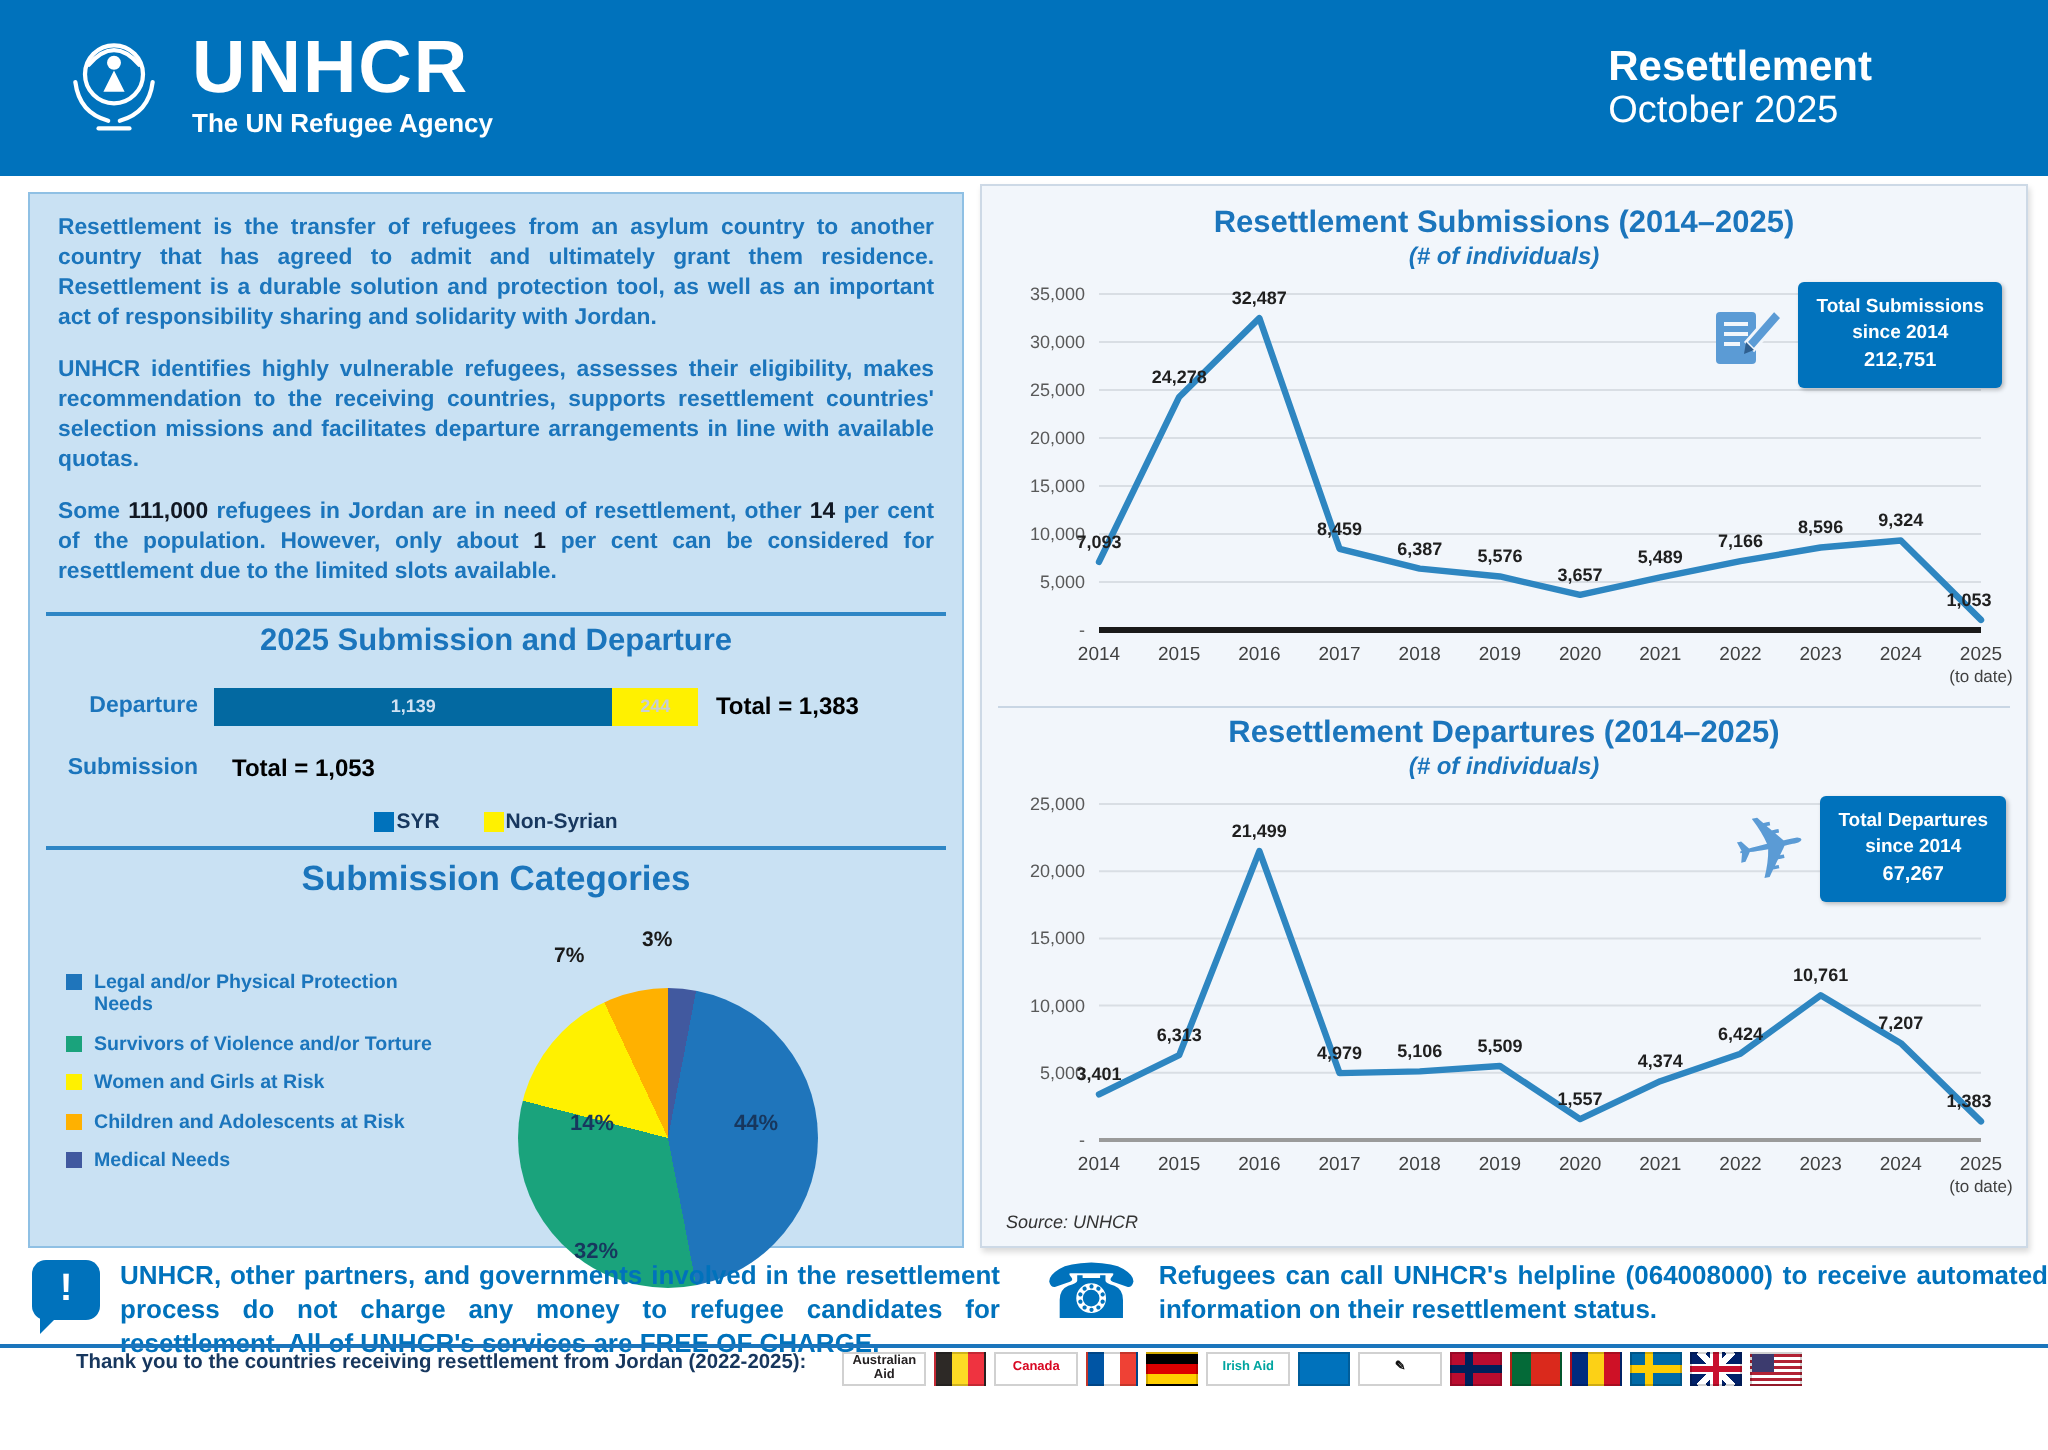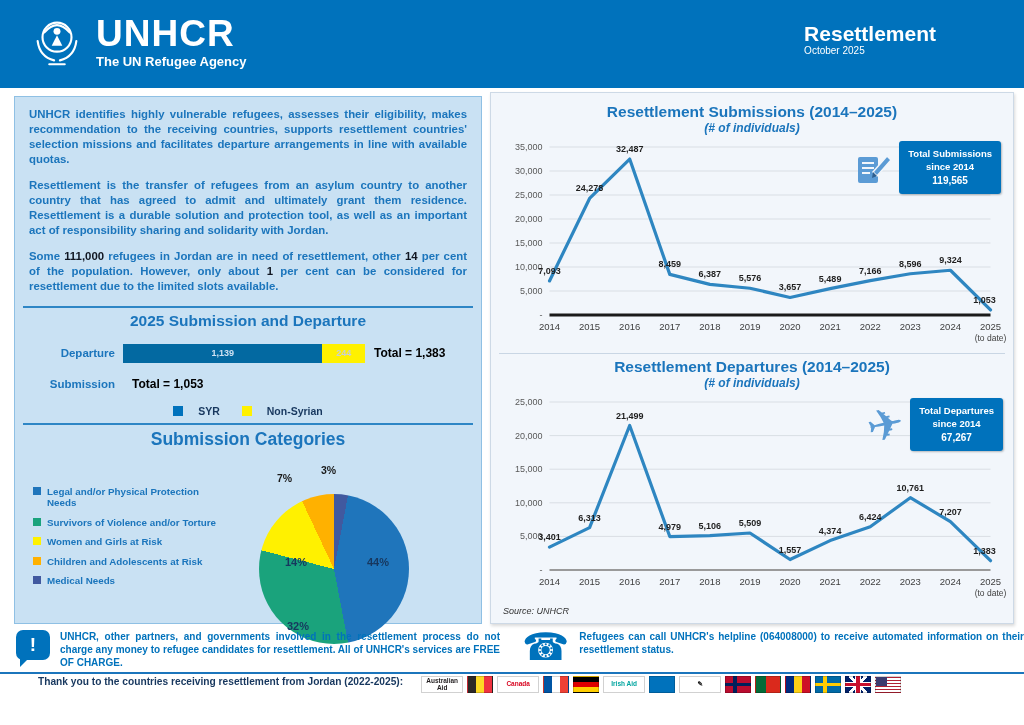--- a/index.html
+++ b/index.html
@@ -7,39 +7,39 @@
   .page { position:relative; width:1024px; height:725px; background:#fff; }
 
   
   .header { position:absolute; left:0; top:0; width:1024px; height:88px; background:#0072BC; }
   .logo-wrap { position:absolute; left:28px; top:12px; display:flex; align-items:center; gap:10px; }
   .logo-emblem svg { display:block; }
   .logo-text .org { color:#fff; font-size:37px; font-weight:bold; letter-spacing:1px; line-height:1; }
   .logo-text .tagline { color:#fff; font-size:13px; font-weight:bold; margin-top:2px; }
   .header-right { position:absolute; right:88px; top:22px; text-align:left; }
   .header-right .title { color:#fff; font-size:21px; font-weight:bold; line-height:1.1; }
-  .header-right .date { color:#fff; font-size:10px; }
+  .header-right .date { color:#fff; font-size:19px; }
 
   
   .left-panel { position:absolute; left:14px; top:96px; width:468px; height:528px; background:#C9E1F3; border:1px solid #8fc0e4; padding:10px 14px 4px 14px; }
   .intro p { color:#1B75BC; font-weight:bold; font-size:11.4px; line-height:1.32; text-align:justify; margin-bottom:11px; }
   .intro b { color:#111722; }
   .lp-hr { border:none; border-top:2px solid #2E86C5; margin:2px -6px 4px -6px; }
   .sec-title { text-align:center; color:#1B75BC; font-weight:bold; font-size:15.5px; margin:4px 0 10px 0; }
   .sec-title.big { font-size:17.5px; margin-top:2px; }
 
   
   .bar-rows { padding-left:4px; }
-  .bar-row { display:flex; align-items:center; margin:14px 16px; }
+  .bar-row { display:flex; align-items:center; margin:14px 0; }
   .bar-cat { width:74px; text-align:right; padding-right:8px; color:#1B75BC; font-weight:bold; font-size:11.5px; }
   .bar-segs { display:flex; height:19px; }
   .bar-seg { display:flex; align-items:center; justify-content:center; font-size:9px; font-weight:bold; overflow:hidden; }
   .bar-total { margin-left:9px; color:#000000; font-weight:bold; font-size:12px; white-space:nowrap; }
   .bar-legend { display:flex; justify-content:center; gap:22px; margin:4px 0 6px 0; }
-  .legend-item { display:flex; align-items:center; gap:15px; color:#17375E; font-weight:bold; font-size:10.5px; }
+  .legend-item { display:flex; align-items:center; gap:1px; color:#17375E; font-weight:bold; font-size:10.5px; }
   .legend-swatch { width:10px; height:10px; display:inline-block; }
 
   
   .pie-section { display:flex; margin-top:4px; }
   .pie-legend { width:190px; padding:26px 0 0 4px; list-style:none; }
   .pie-legend li { display:flex; gap:6px; color:#1B75BC; font-weight:bold; font-size:9.8px; line-height:1.18; margin-bottom:8px; }
   .pie-legend .legend-swatch { flex:0 0 8px; width:8px; height:8px; margin-top:1px; }
   .pie-wrap { position:relative; width:230px; height:196px; }
   .pie { position:absolute; left:40px; top:34px; width:150px; height:150px; border-radius:50%; }
   .pie-label { position:absolute; font-weight:bold; color:#17375E; font-size:11px; }
@@ -62,21 +62,21 @@
   text.tick { font-size:9px; fill:#595959; }
   text.xlab { font-size:9.5px; fill:#404040; }
   text.note { font-size:8.5px; fill:#404040; }
   text.pt-label { font-size:9px; font-weight:bold; fill:#1f1f1f; }
 
   
   .notices { position:absolute; left:0; top:630px; width:1024px; display:flex; }
   .notice { display:flex; gap:10px; align-items:flex-start; }
   .notice-left { width:500px; padding-left:16px; }
   .notice-right { width:524px; padding-left:22px; }
-  .notice-text { color:#0072BC; font-weight:bold; font-size:10px; line-height:1.3; text-align:justify; }
+  .notice-text { color:#0072BC; font-weight:bold; font-size:13px; line-height:1.3; text-align:justify; }
   .bubble-icon { position:relative; flex:0 0 34px; width:34px; height:30px; background:#0072BC; border-radius:7px; color:#fff; font-weight:bold; font-size:19px; text-align:center; line-height:30px; }
   .bubble-icon::after { content:""; position:absolute; left:4px; bottom:-7px; border:5px solid transparent; border-top-color:#0072BC; border-left-color:#0072BC; }
   .phone-icon { font-size:38px; color:#0072BC; line-height:.9; flex:0 0 46px; }
   .notices-rule { position:absolute; left:0; top:672px; width:1024px; border:none; border-top:2px solid #1B75BC; }
 
   
   .thanks-row { position:absolute; left:0; top:676px; width:1024px; height:26px; display:flex; align-items:flex-start; }
   .thanks-label { margin-left:38px; color:#17375E; font-weight:bold; font-size:10.2px; white-space:nowrap; }
   .flags { display:flex; align-items:center; gap:4px; margin-left:18px; }
   .flag { width:26px; height:17px; border:1px solid rgba(0,0,0,.18); flex:0 0 auto; position:relative; overflow:hidden; }
@@ -113,22 +113,22 @@
       </div>
     </div>
     <div class="header-right">
       <div class="title">Resettlement</div>
       <div class="date">October 2025</div>
     </div>
   </div>
 
   <div class="left-panel">
     <div class="intro">
+      <p>Resettlement is the transfer of refugees from an asylum country to another country that has agreed to admit and ultimately grant them residence. Resettlement is a durable solution and protection tool, as well as an important act of responsibility sharing and solidarity with Jordan.</p>
       <p>UNHCR identifies highly vulnerable refugees, assesses their eligibility, makes recommendation to the receiving countries, supports resettlement countries' selection missions and facilitates departure arrangements in line with available quotas.</p>
-      <p>Resettlement is the transfer of refugees from an asylum country to another country that has agreed to admit and ultimately grant them residence. Resettlement is a durable solution and protection tool, as well as an important act of responsibility sharing and solidarity with Jordan.</p>
       <p><span>Some </span><b>111,000</b><span> refugees in Jordan are in need of resettlement, other </span><b>14</b><span> per cent of the population. However, only about </span><b>1</b><span> per cent can be considered for resettlement due to the limited slots available.</span></p>
     </div>
 
     <hr class="lp-hr">
     <div class="sec-title">2025 Submission and Departure</div>
 
     <div class="bar-rows" id="bar-rows">
         <div class="bar-row">
           <span class="bar-cat">Departure</span>
           <div class="bar-segs">
@@ -248,21 +248,21 @@
                 <path d="M9 18 h12"></path>
                 <path d="M9 23 h8"></path>
               </g>
             <path d="M20 22 L34 6 L38 10 L24 26 Z" fill="#5B9BD5" stroke="#F2F6FB" stroke-width="1.5"></path>
             <path d="M20 22 L24 26 L19 28 Z" fill="#2F5F8F"></path>
           </svg>
         </span>
         <div class="badge">
           <div>Total Submissions</div>
           <div>since 2014</div>
-          <div class="val">119,565</div>
+          <div class="val">212,751</div>
         </div>
       </div>
     </div>
 
     <hr class="rp-hr">
 
     <div class="chart-title">Resettlement Departures (2014–2025)</div>
     <div class="chart-sub">(# of individuals)</div>
     <div class="chart-box">
       <svg class="linechart" id="line-departures" viewBox="0 0 505 212">

